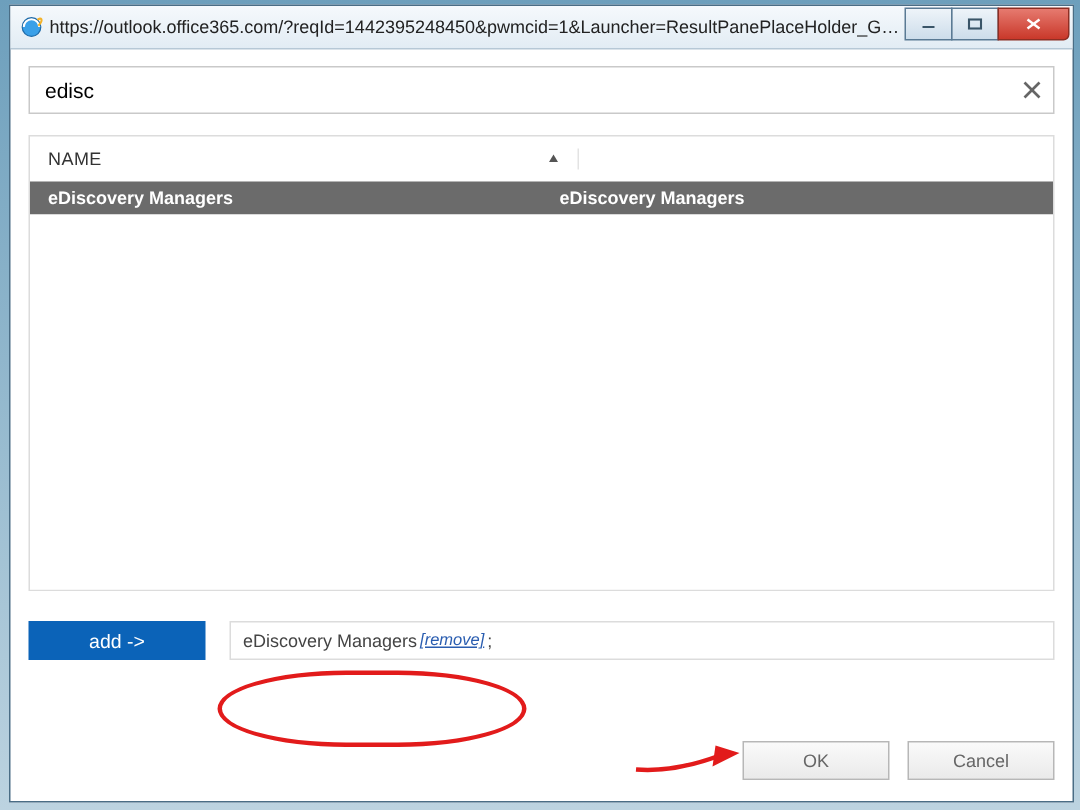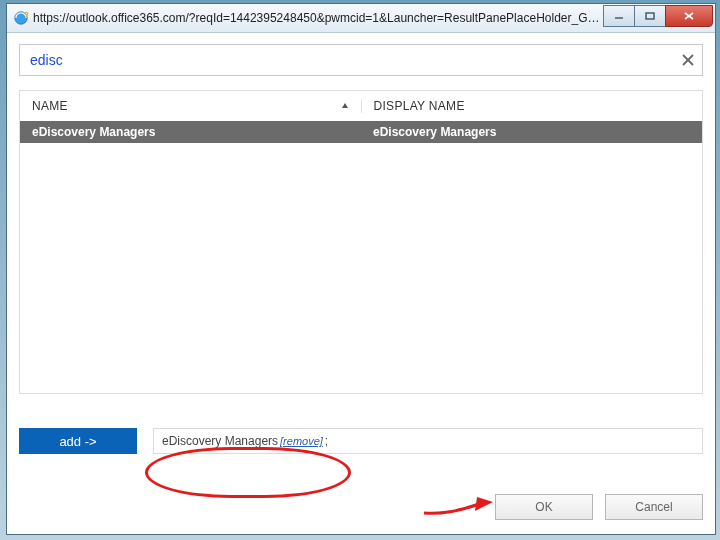--- a/index.html
+++ b/index.html
@@ -79,21 +79,21 @@
     height: 30px;
     display:flex;
     align-items:center;
   }
   .searchwrap input {
     flex:1 1 auto;
     border:none;
     outline:none;
     font-size:14px;
     padding: 0 10px;
-    color:#1d4ed8;
+    color:#000000;
     height:100%;
     background:transparent;
   }
   .clearbtn {
     width: 28px; height:100%;
     display:flex; align-items:center; justify-content:center;
     cursor:pointer;
   }
   .clearbtn svg { width:12px; height:12px; }
   .clearbtn .xline { stroke:#666; stroke-width:1.8; }
@@ -123,21 +123,21 @@
     font-size:12px;
   }
   .trow .c { width:50%; padding:0 12px; }
   .tblank { height: 250px; background:#fff; }
   .tfoot {
     height: 30px; display:flex; align-items:center; justify-content:center;
     color:#666; font-size:12px;
   }
 
   .addrow {
-    margin-top: 34px;
+    margin-top: 20px;
     display:flex;
     align-items:stretch;
     height: 26px;
   }
   .addbtn {
     width: 118px;
     background:#0b63b8;
     color:#fff;
     display:flex; align-items:center; justify-content:center;
     font-size:13px;
@@ -234,23 +234,20 @@
     <div class="tablewrap">
       <div class="thead">
         <div class="col-name">
           <span>NAME</span>
           <span class="sorticon">
             <svg viewBox="0 0 8 8">
                 <polygon points="4,1 7,6 1,6" fill="#555"></polygon>
               </svg>
           </span>
         </div>
-        <div class="col-disp">
-          <span>DISPLAY NAME</span>
-        </div>
       </div>
       <div class="trow">
         <div class="c">eDiscovery Managers</div>
         <div class="c">eDiscovery Managers</div>
       </div>
       <div class="tblank"></div>
     </div>
 
     <div class="addrow">
       <div class="addbtn">

